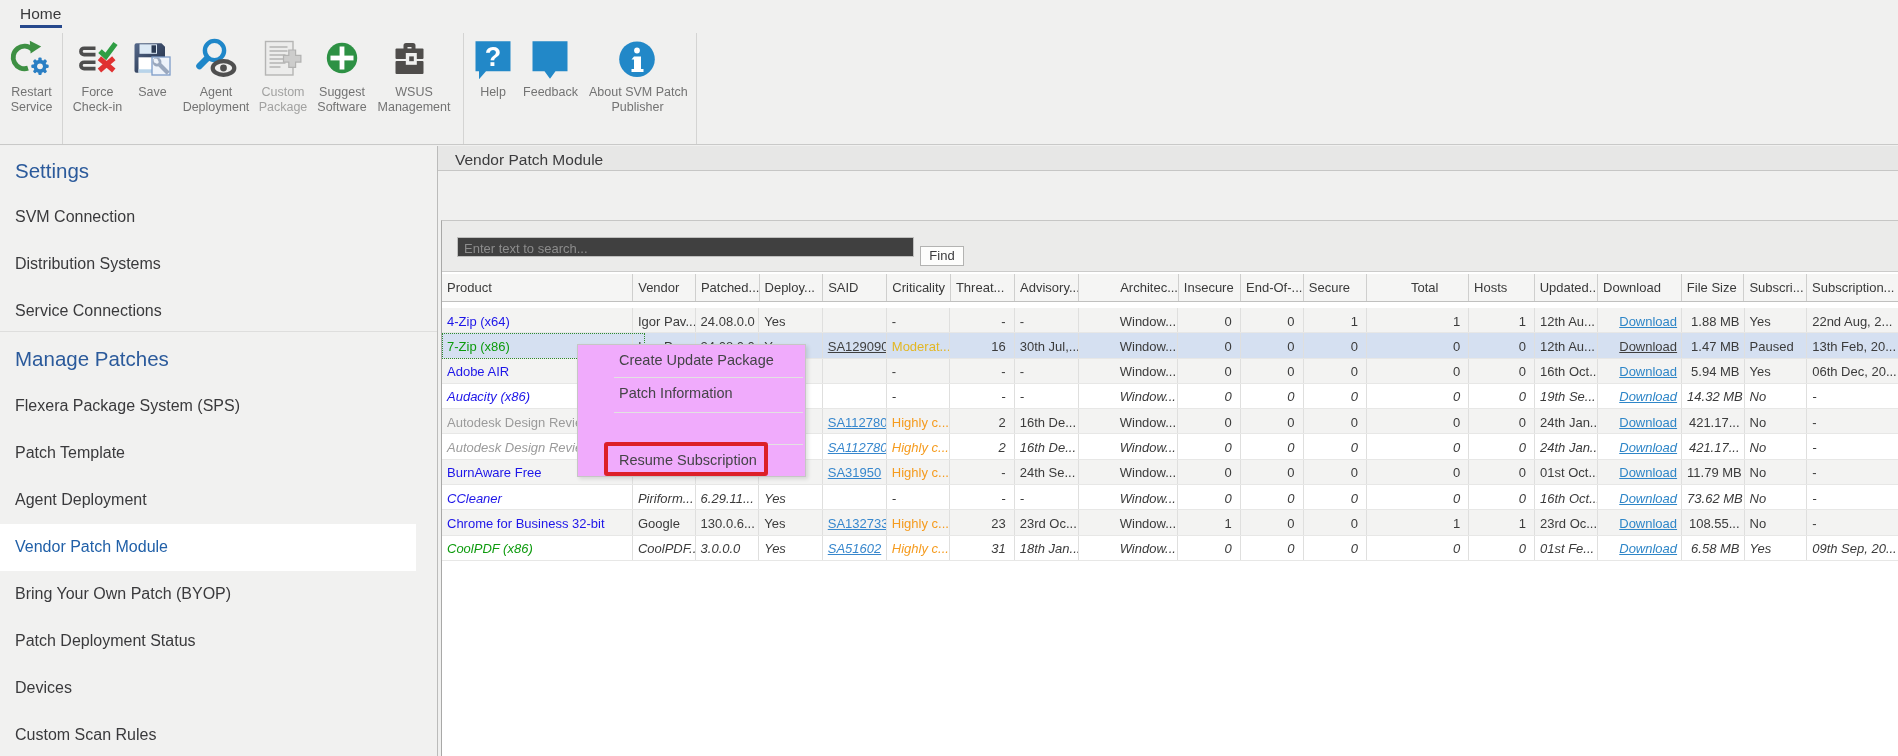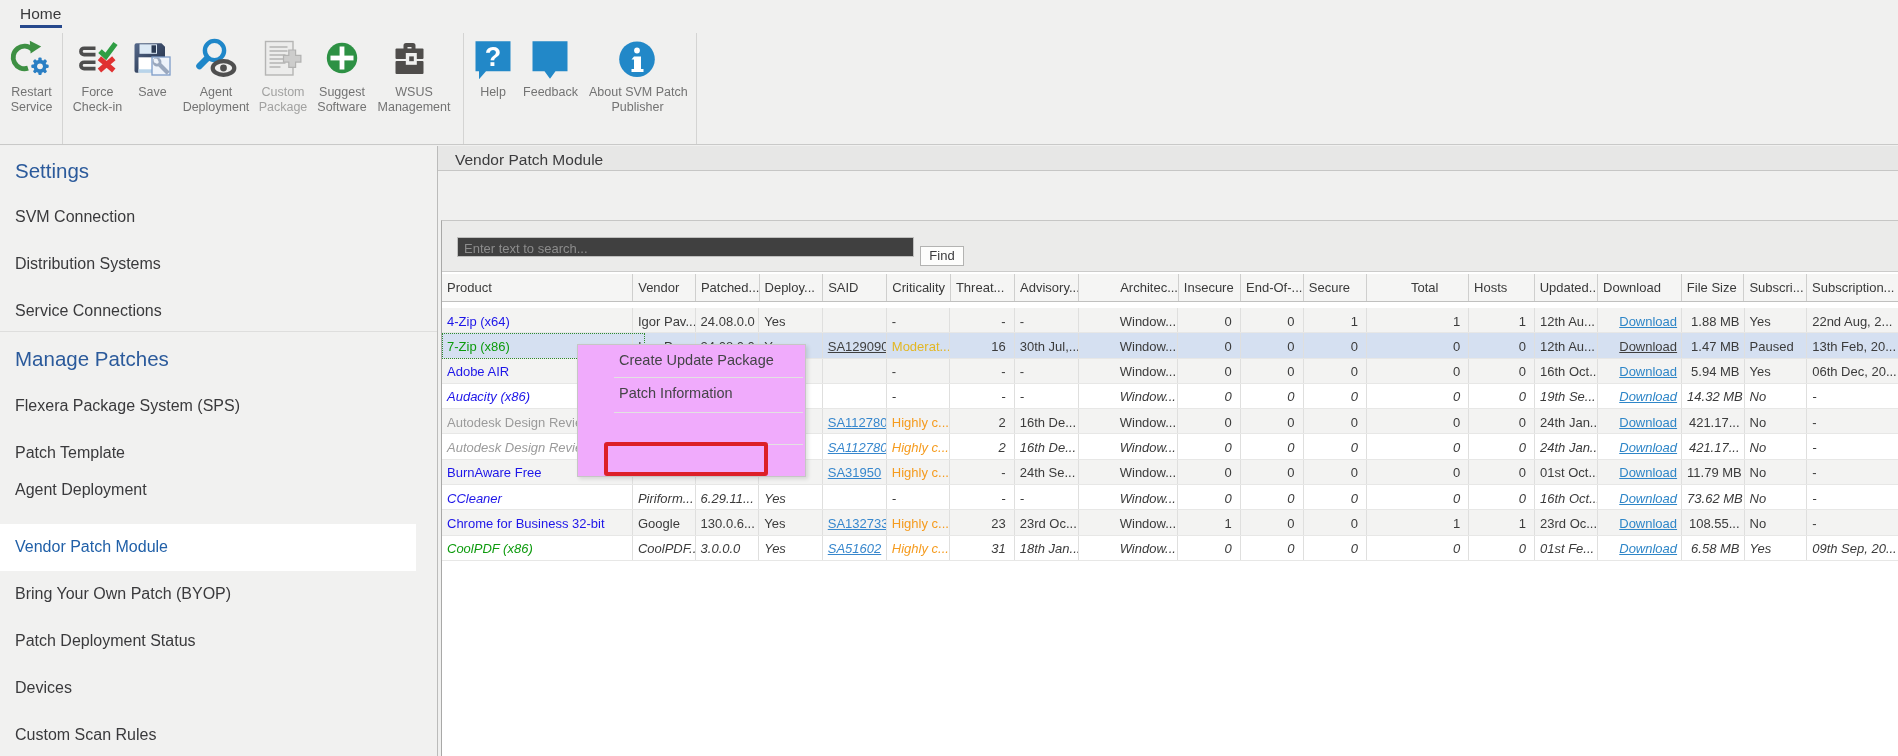--- a/index.html
+++ b/index.html
@@ -181,21 +181,21 @@
 
 <div id="sidebar">
   <div class="shead" style="top:13px;">Settings</div>
   <div class="sitem" style="top:62px;">SVM Connection</div>
   <div class="sitem" style="top:109px;">Distribution Systems</div>
   <div class="sitem" style="top:156px;">Service Connections</div>
   <div id="ssep"></div>
   <div class="shead" style="top:201px;">Manage Patches</div>
   <div class="sitem" style="top:251px;">Flexera Package System (SPS)</div>
   <div class="sitem" style="top:298px;">Patch Template</div>
-  <div class="sitem" style="top:335px;">Agent Deployment</div>
+  <div class="sitem" style="top:345px;">Agent Deployment</div>
   <div id="selItem">
       <span>Vendor Patch Module</span>
     </div>
   <div class="sitem" style="top:439px;">Bring Your Own Patch (BYOP)</div>
   <div class="sitem" style="top:486px;">Patch Deployment Status</div>
   <div class="sitem" style="top:533px;">Devices</div>
   <div class="sitem" style="top:580px;">Custom Scan Rules</div>
 </div>
 <div id="sideline"></div>
 
@@ -450,14 +450,17 @@
 <div id="menu">
   <div class="mitem" style="top:0;">
       <span>Create Update Package</span>
     </div>
   <div class="msep" style="top:32px;"></div>
   <div class="mitem" style="top:33px;">
       <span>Patch Information</span>
     </div>
   <div class="msep" style="top:67px;"></div>
   <div class="msep" style="top:99px;"></div>
+  <div class="mitem" style="top:100px;">
+      <span>Resume Subscription</span>
+    </div>
 </div>
 <div id="redrect"></div>
 
 </body></html>

